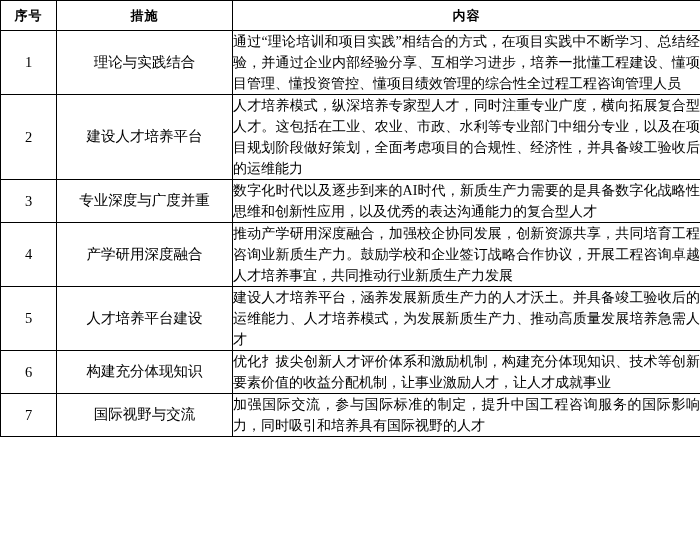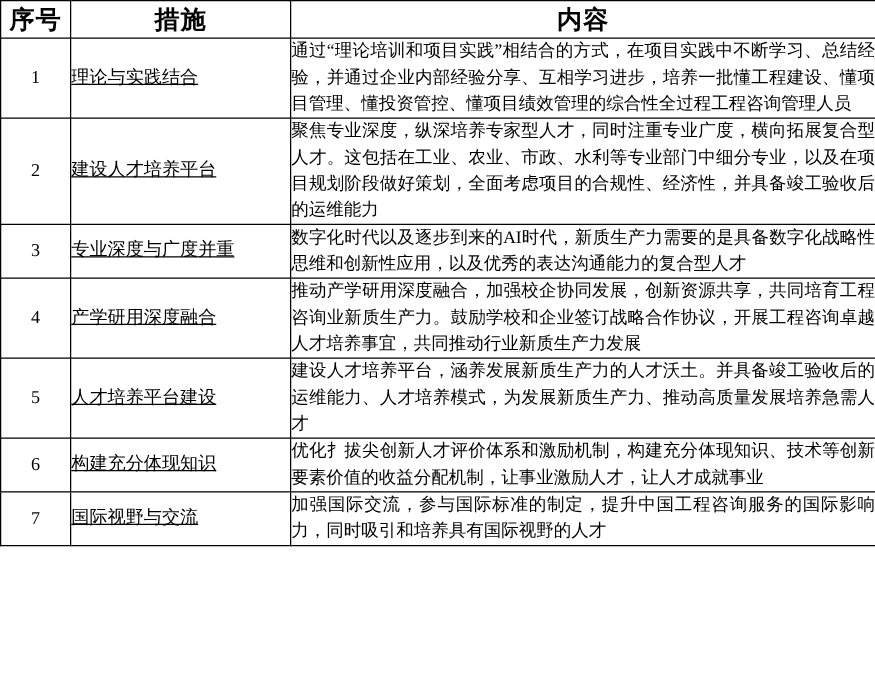--- a/index.html
+++ b/index.html
@@ -31,36 +31,35 @@
     padding: 0;
     vertical-align: middle;
   }
   col.col-index { width: 56px; }
   col.col-measure { width: 176px; }
   col.col-content { width: 468px; }
 
   thead th {
     text-align: center;
     font-weight: bold;
-    font-size: 20px;
+    font-size: 13px;
     height: 29px;
     letter-spacing: 1px;
   }
   td.cell-index {
     text-align: center;
     font-size: 14.5px;
     vertical-align: middle;
   }
   td.cell-measure {
-    text-align: left;
+    text-align: center;
     font-size: 14.5px;
     vertical-align: middle;
     padding: 2px 4px;
     line-height: 1.45;
-    text-decoration: underline;
   }
   td.cell-content {
     text-align: justify;
     text-justify: inter-ideograph;
     font-size: 14px;
     line-height: 1.5;
     padding: 4px 5px 4px 6px;
     vertical-align: top;
   }
 </style>
@@ -83,21 +82,21 @@
     </thead>
     <tbody>
       <tr>
         <td class="cell-index">1</td>
         <td class="cell-measure">理论与实践结合</td>
         <td class="cell-content">通过“理论培训和项目实践”相结合的方式，在项目实践中不断学习、总结经验，并通过企业内部经验分享、互相学习进步，培养一批懂工程建设、懂项目管理、懂投资管控、懂项目绩效管理的综合性全过程工程咨询管理人员</td>
       </tr>
       <tr>
         <td class="cell-index">2</td>
         <td class="cell-measure">建设人才培养平台</td>
-        <td class="cell-content">聚焦专业深度，纵深培养专家型人才，同时注重专业广度，横向拓展复合型人才。这包括在工业、农业、市政、水利等专业部门中细分专业，以及在项目规划阶段做好策划，全面考虑项目的合规性、经济性，并具备竣工验收后的运维能力</td>
+        <td class="cell-content">人才培养模式，纵深培养专家型人才，同时注重专业广度，横向拓展复合型人才。这包括在工业、农业、市政、水利等专业部门中细分专业，以及在项目规划阶段做好策划，全面考虑项目的合规性、经济性，并具备竣工验收后的运维能力</td>
       </tr>
       <tr>
         <td class="cell-index">3</td>
         <td class="cell-measure">专业深度与广度并重</td>
         <td class="cell-content">数字化时代以及逐步到来的AI时代，新质生产力需要的是具备数字化战略性思维和创新性应用，以及优秀的表达沟通能力的复合型人才</td>
       </tr>
       <tr>
         <td class="cell-index">4</td>
         <td class="cell-measure">产学研用深度融合</td>
         <td class="cell-content">推动产学研用深度融合，加强校企协同发展，创新资源共享，共同培育工程咨询业新质生产力。鼓励学校和企业签订战略合作协议，开展工程咨询卓越人才培养事宜，共同推动行业新质生产力发展</td>

